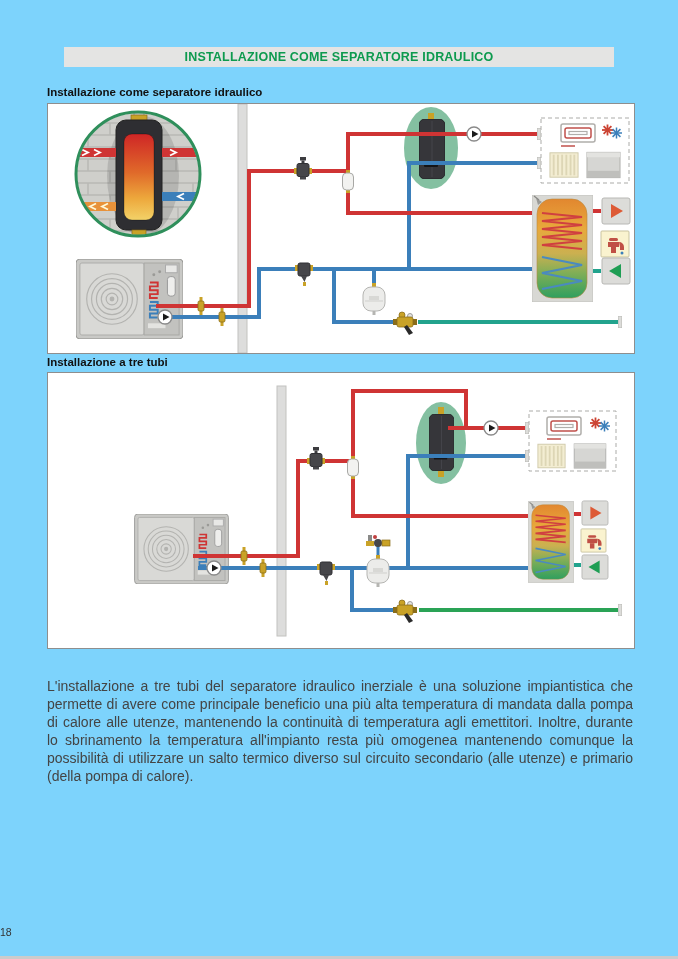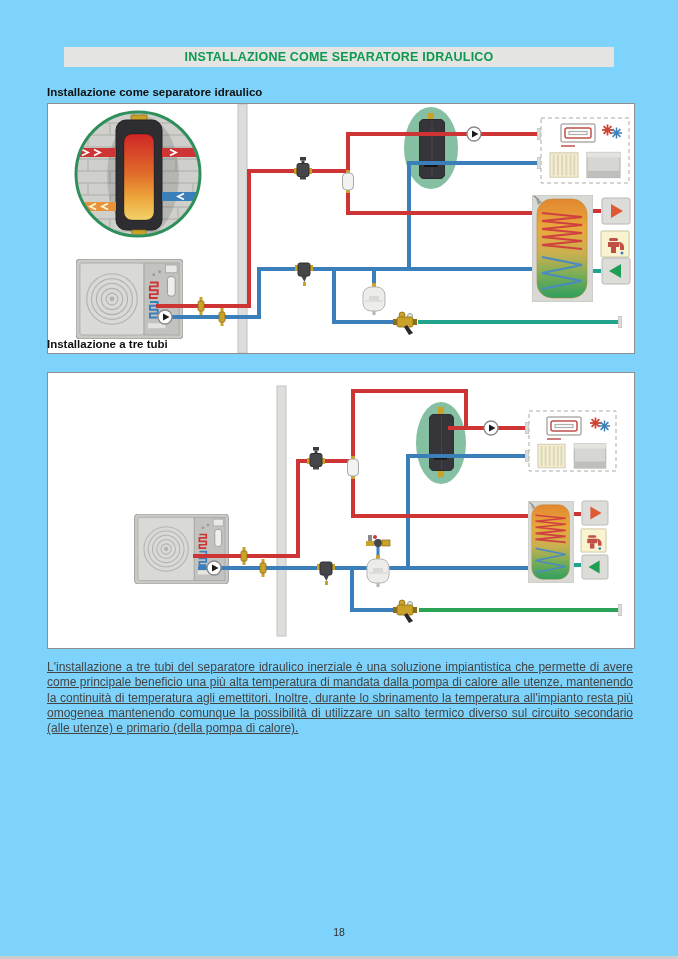--- a/index.html
+++ b/index.html
@@ -2,27 +2,27 @@
 <html><head>
 <meta charset="utf-8">
 <style>
   html,body{margin:0;padding:0;background:#ffffff;}
   .page{position:relative;width:678px;height:959px;background:#7dd3fc;overflow:hidden;
         font-family:"Liberation Sans","DejaVu Sans",sans-serif;}
   .header-bar{position:absolute;left:64px;top:47px;width:550px;height:20px;
         background:#e4e4e3;display:flex;align-items:center;justify-content:center;}
   .header-bar span{color:#0d9a4e;font-weight:bold;font-size:12.5px;letter-spacing:.2px;}
   .sec-title{position:absolute;left:47px;font-weight:bold;font-size:11.5px;color:#111;}
-  .t1{top:86px;} .t2{top:338px;}
+  .t1{top:86px;} .t2{top:356px;}
   .diagram{position:absolute;left:47px;background:#fff;border:1px solid #8e8e8e;}
   .d1{top:103px;width:586px;height:249px;}
   .d2{top:372px;width:586px;height:275px;}
-  .body-text{position:absolute;left:47px;top:660px;width:586px;font-size:12px;
-        line-height:1.28;color:#444;text-align:justify;text-decoration:underline;}
-  .page-number{position:absolute;left:0;top:926px;width:100%;text-align:center;
+  .body-text{position:absolute;left:47px;top:678px;width:586px;font-size:14px;
+        line-height:1.28;color:#444;text-align:justify;}
+  .page-number{position:absolute;left:0;top:926px;width:100%;
         font-size:10.5px;color:#333;}
   .page-edge{position:absolute;left:0;bottom:0;width:100%;height:3px;background:#cbcbcb;}
   svg{display:block;}
 </style>
 </head>
 <body>
 
 <div class="page">
 
   <div class="header-bar">

